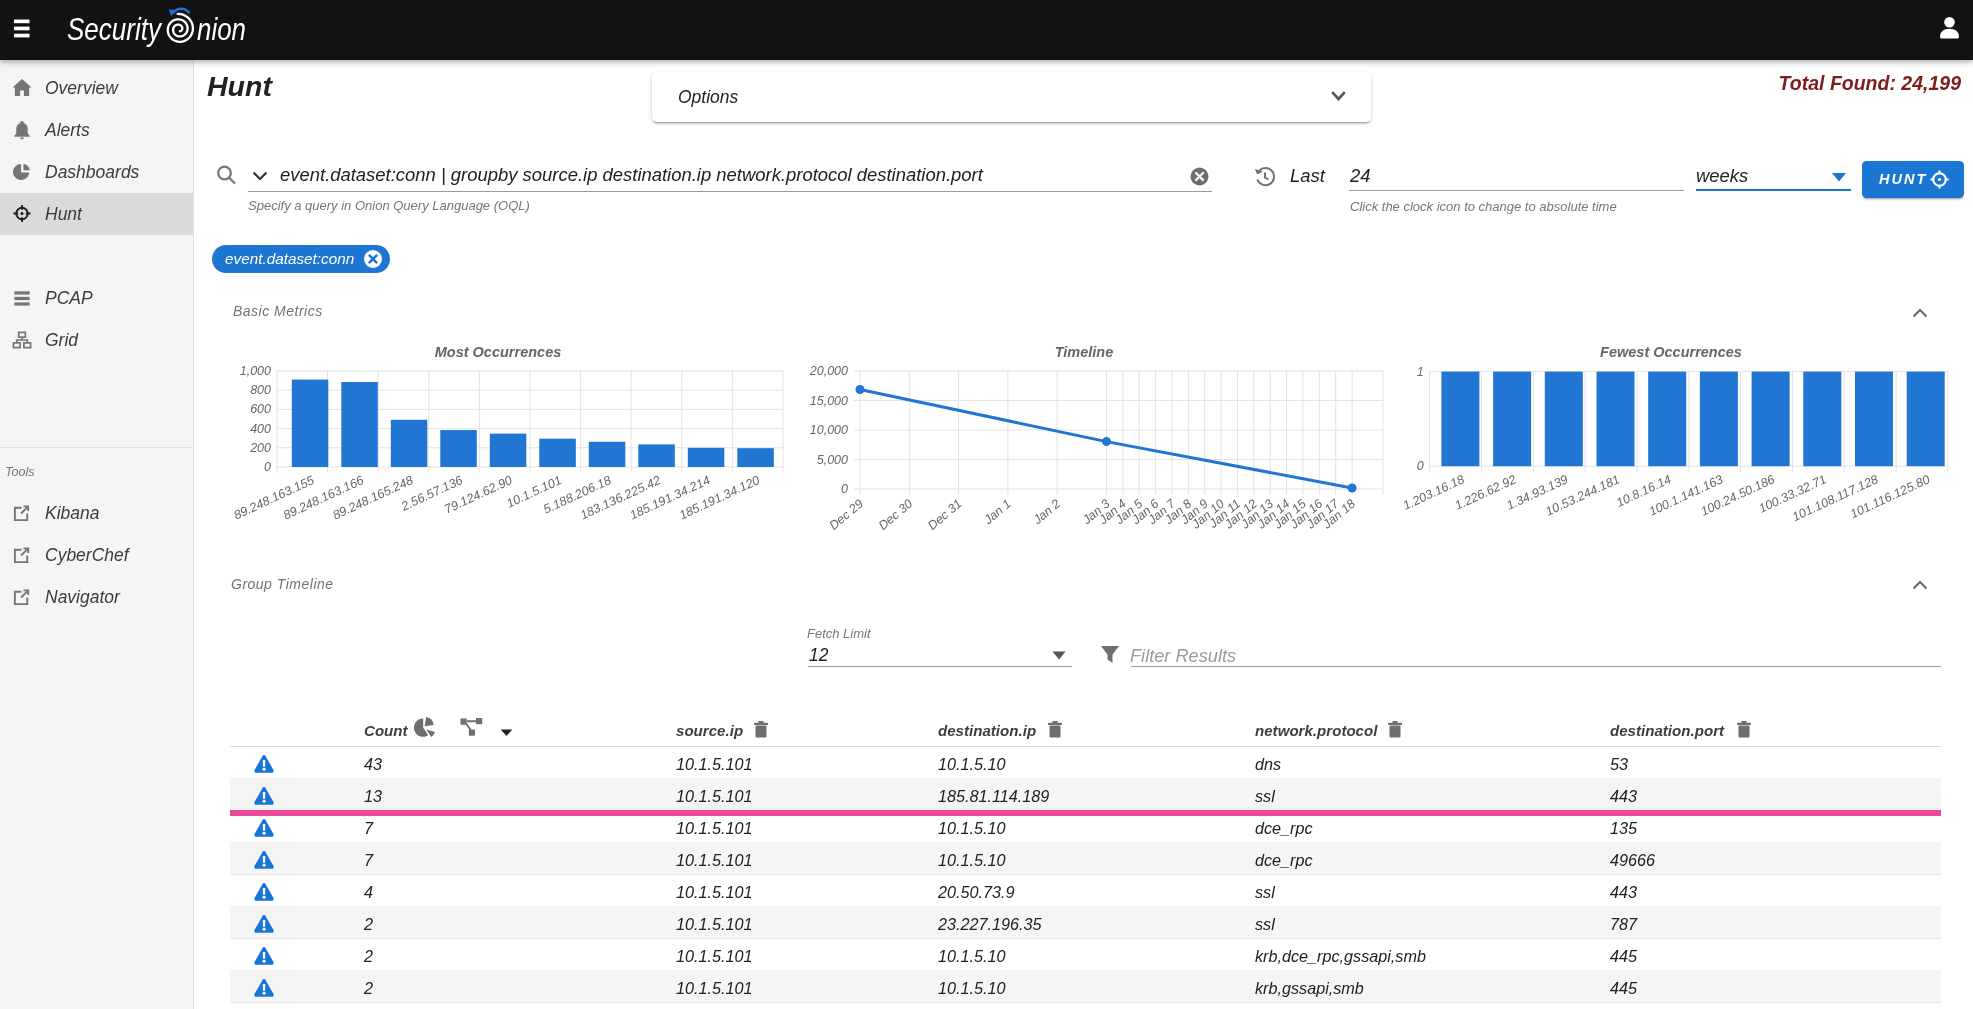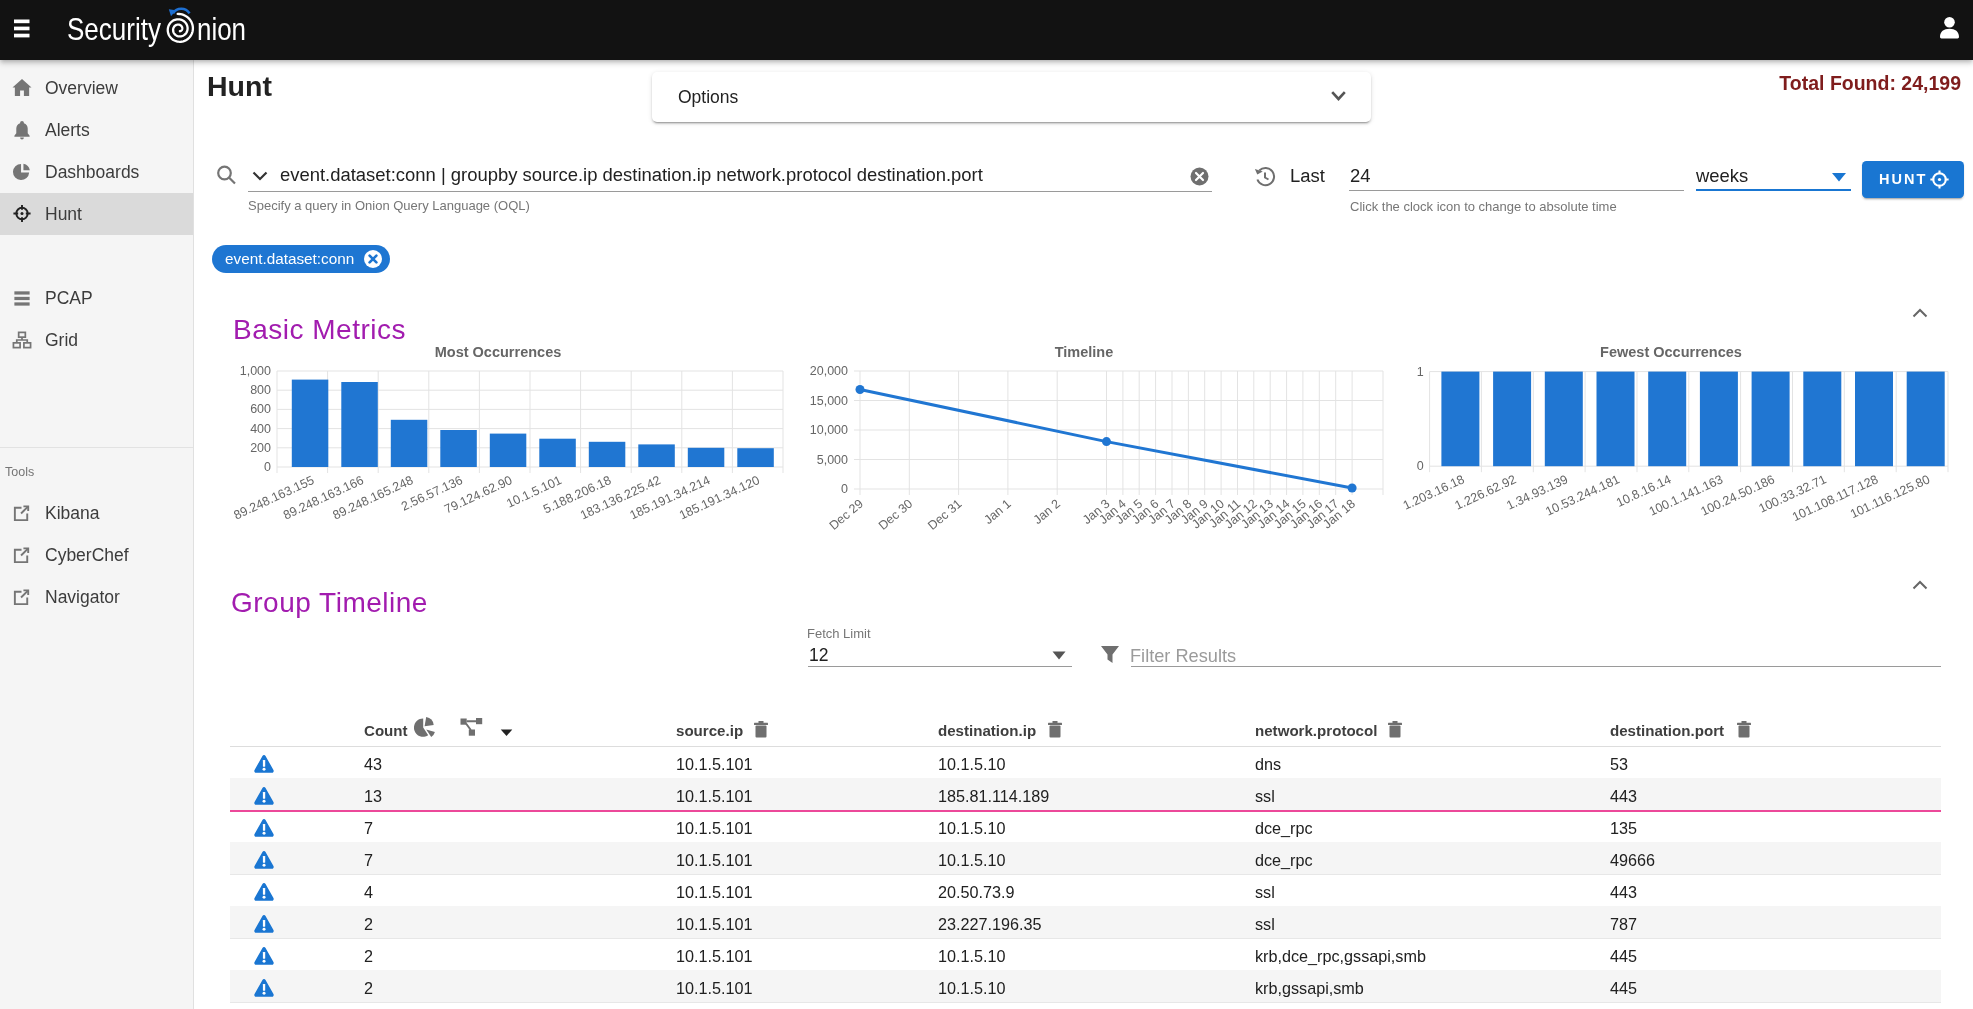--- a/index.html
+++ b/index.html
@@ -1,17 +1,17 @@
 <!DOCTYPE html>
 <html><head><meta charset="utf-8"><style>
 html,body{margin:0;padding:0;}
 body{width:1973px;height:1009px;overflow:hidden;background:#fff;
   font-family:"Liberation Sans", sans-serif;-webkit-font-smoothing:antialiased;}
 .abs{position:absolute;}
-#page{position:relative;width:1973px;height:1009px;}
+#page{position:relative;width:1973px;height:1009px;font-style:italic;}
 
 #appbar{position:absolute;left:0;top:0;width:1973px;height:60px;background:#121212;
   box-shadow:0 2px 4px -1px rgba(0,0,0,.2),0 4px 5px 0 rgba(0,0,0,.14);z-index:10;}
 
 #sidebar{position:absolute;left:0;top:60px;width:193px;height:949px;background:#f5f5f5;
   border-right:1px solid #e0e0e0;z-index:5;}
 .navitem{position:absolute;left:0;width:193px;height:42px;}
 .navitem.sel{background:#dadada;}
 .navitem .nic{position:absolute;left:12px;top:11px;width:20px;height:20px;}
 .navitem .nlab{position:absolute;left:45px;top:0;line-height:42px;font-size:17.5px;color:#3c3c3c;}
@@ -23,21 +23,21 @@
 #optcard span{position:absolute;left:26px;top:0;line-height:50px;font-size:17.5px;color:#222;}
 #totalfound{position:absolute;right:12px;top:72px;font-size:19.5px;font-weight:bold;color:#7f1d1d;}
 .hint{position:absolute;font-size:13px;color:#767676;}
 .fieldline{position:absolute;height:0;border-bottom:1px solid #9a9a9a;}
 .qtext{position:absolute;font-size:18.45px;color:#212121;}
 .qt2{position:absolute;font-size:18.2px;color:#212121;}
 
 #chip{position:absolute;left:212px;top:245px;width:178px;height:28px;background:#1e76d2;border-radius:14px;}
 #chip .ct{position:absolute;left:13px;top:0;line-height:28px;font-size:15.3px;color:#fff;}
 
-.sect{position:absolute;font-size:28px;letter-spacing:0.5px;color:#a21caf;margin-top:11px;}
+.sect{position:absolute;font-size:14px;letter-spacing:0.5px;color:#737373;}
 
 #huntbtn{position:absolute;left:1862px;top:161px;width:102px;height:37px;background:#1976d2;border-radius:4.5px;
   box-shadow:0 3px 1px -2px rgba(0,0,0,.2),0 2px 2px 0 rgba(0,0,0,.14);}
 #huntbtn span{position:absolute;left:17px;top:0;line-height:37px;font-size:14.5px;font-weight:bold;letter-spacing:2px;color:#fff;}
 
 .trow{position:absolute;left:230px;width:1711px;height:32px;}
 .trow span{position:absolute;top:0;line-height:36px;font-size:16.2px;color:#212121;}
 .thead span{font-weight:bold;color:#3f3f3f;font-size:15.1px;line-height:35px;}
 </style></head><body>
 <div id="page">
@@ -421,21 +421,21 @@
         <path d="M8.6 1.4 a1.6 1.6 0 0 1 2.8 0 l7.2 12.9 a1.7 1.7 0 0 1 -1.5 2.5 h-14.2 a1.7 1.7 0 0 1 -1.5 -2.5 Z" fill="#1a76d2"></path>
         <rect x="9" y="5.2" width="2.1" height="6" rx="0.4" fill="#fff"></rect>
         <circle cx="10.05" cy="13.6" r="1.35" fill="#fff"></circle>
       </svg>
       <span style="left:134px">43</span>
       <span style="left:446px">10.1.5.101</span>
       <span style="left:708px">10.1.5.10</span>
       <span style="left:1025px">dns</span>
       <span style="left:1380px">53</span>
     </div>
-    <div class="trow" style="top:778px;background:#f5f5f5;border-bottom:2px solid #ec4899">
+    <div class="trow" style="top:778px;background:#f5f5f5;border-bottom:6px solid #ec4899">
       <svg class="abs" style="left:23px;top:8px" width="22" height="20" viewBox="0 0 20 17.5">
         <path d="M8.6 1.4 a1.6 1.6 0 0 1 2.8 0 l7.2 12.9 a1.7 1.7 0 0 1 -1.5 2.5 h-14.2 a1.7 1.7 0 0 1 -1.5 -2.5 Z" fill="#1a76d2"></path>
         <rect x="9" y="5.2" width="2.1" height="6" rx="0.4" fill="#fff"></rect>
         <circle cx="10.05" cy="13.6" r="1.35" fill="#fff"></circle>
       </svg>
       <span style="left:134px">13</span>
       <span style="left:446px">10.1.5.101</span>
       <span style="left:708px">185.81.114.189</span>
       <span style="left:1025px">ssl</span>
       <span style="left:1380px">443</span>

